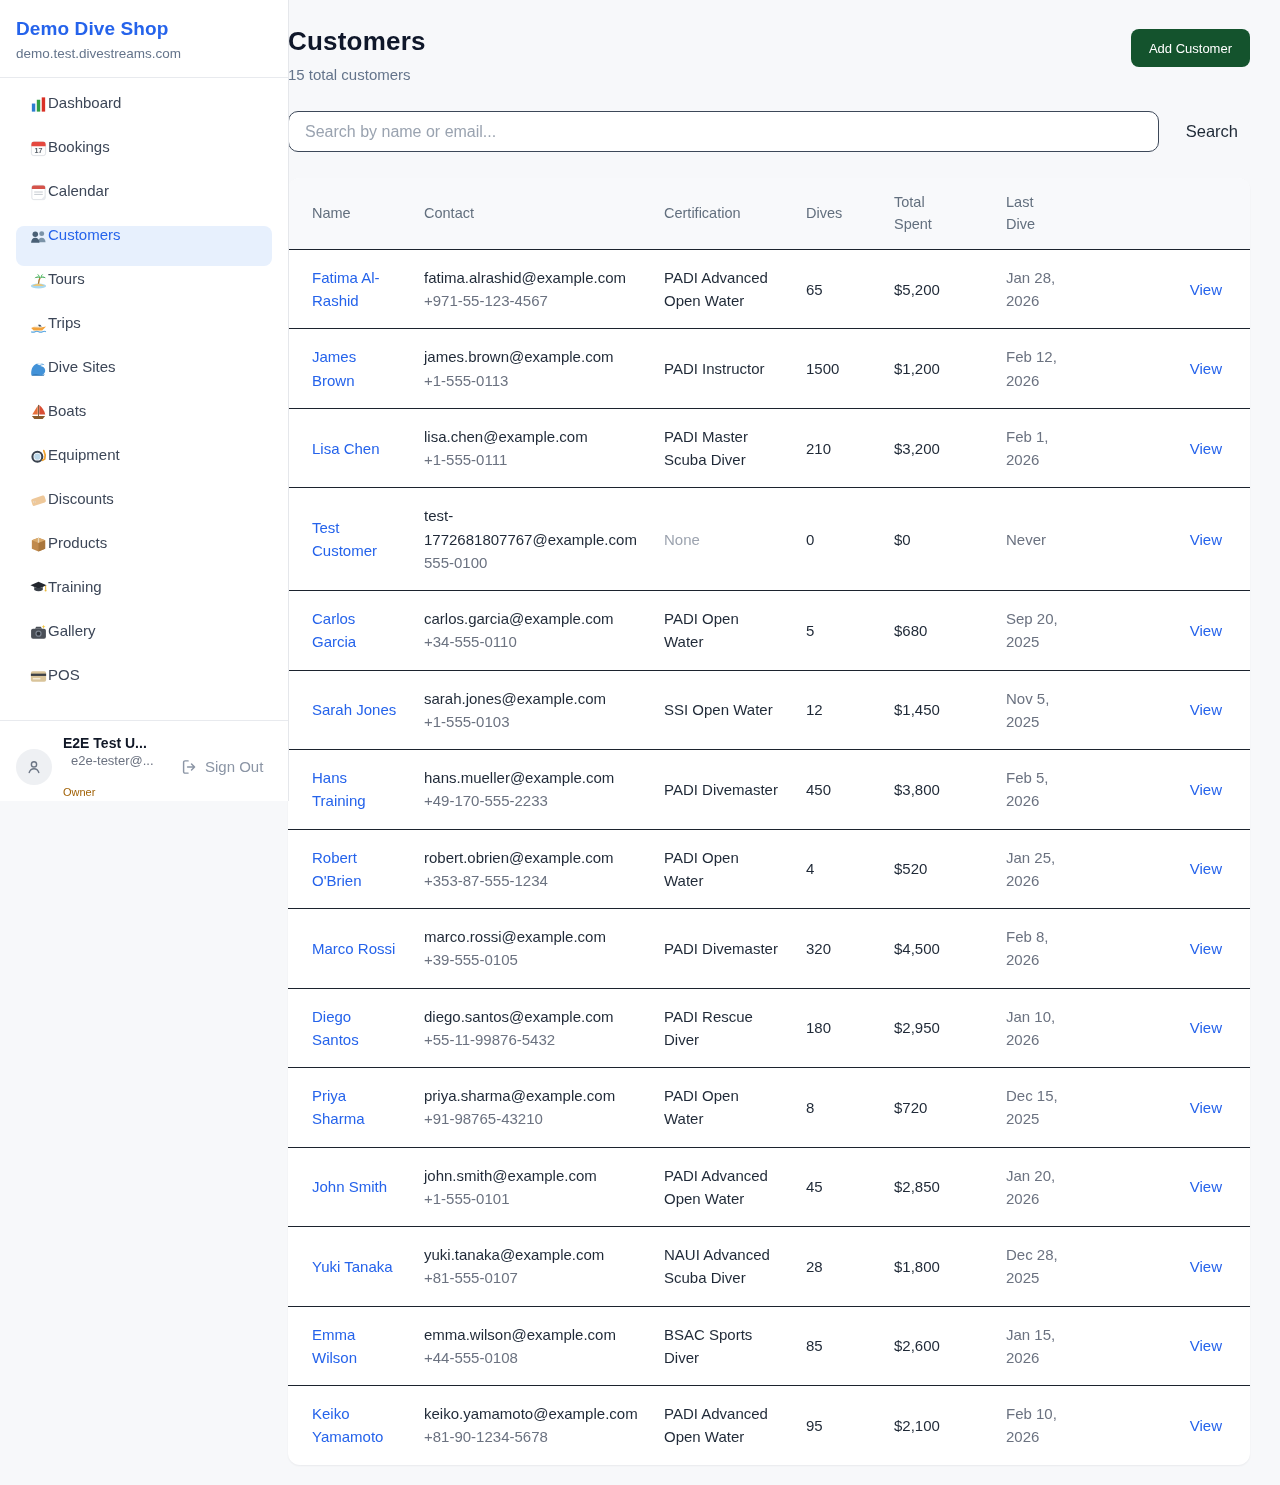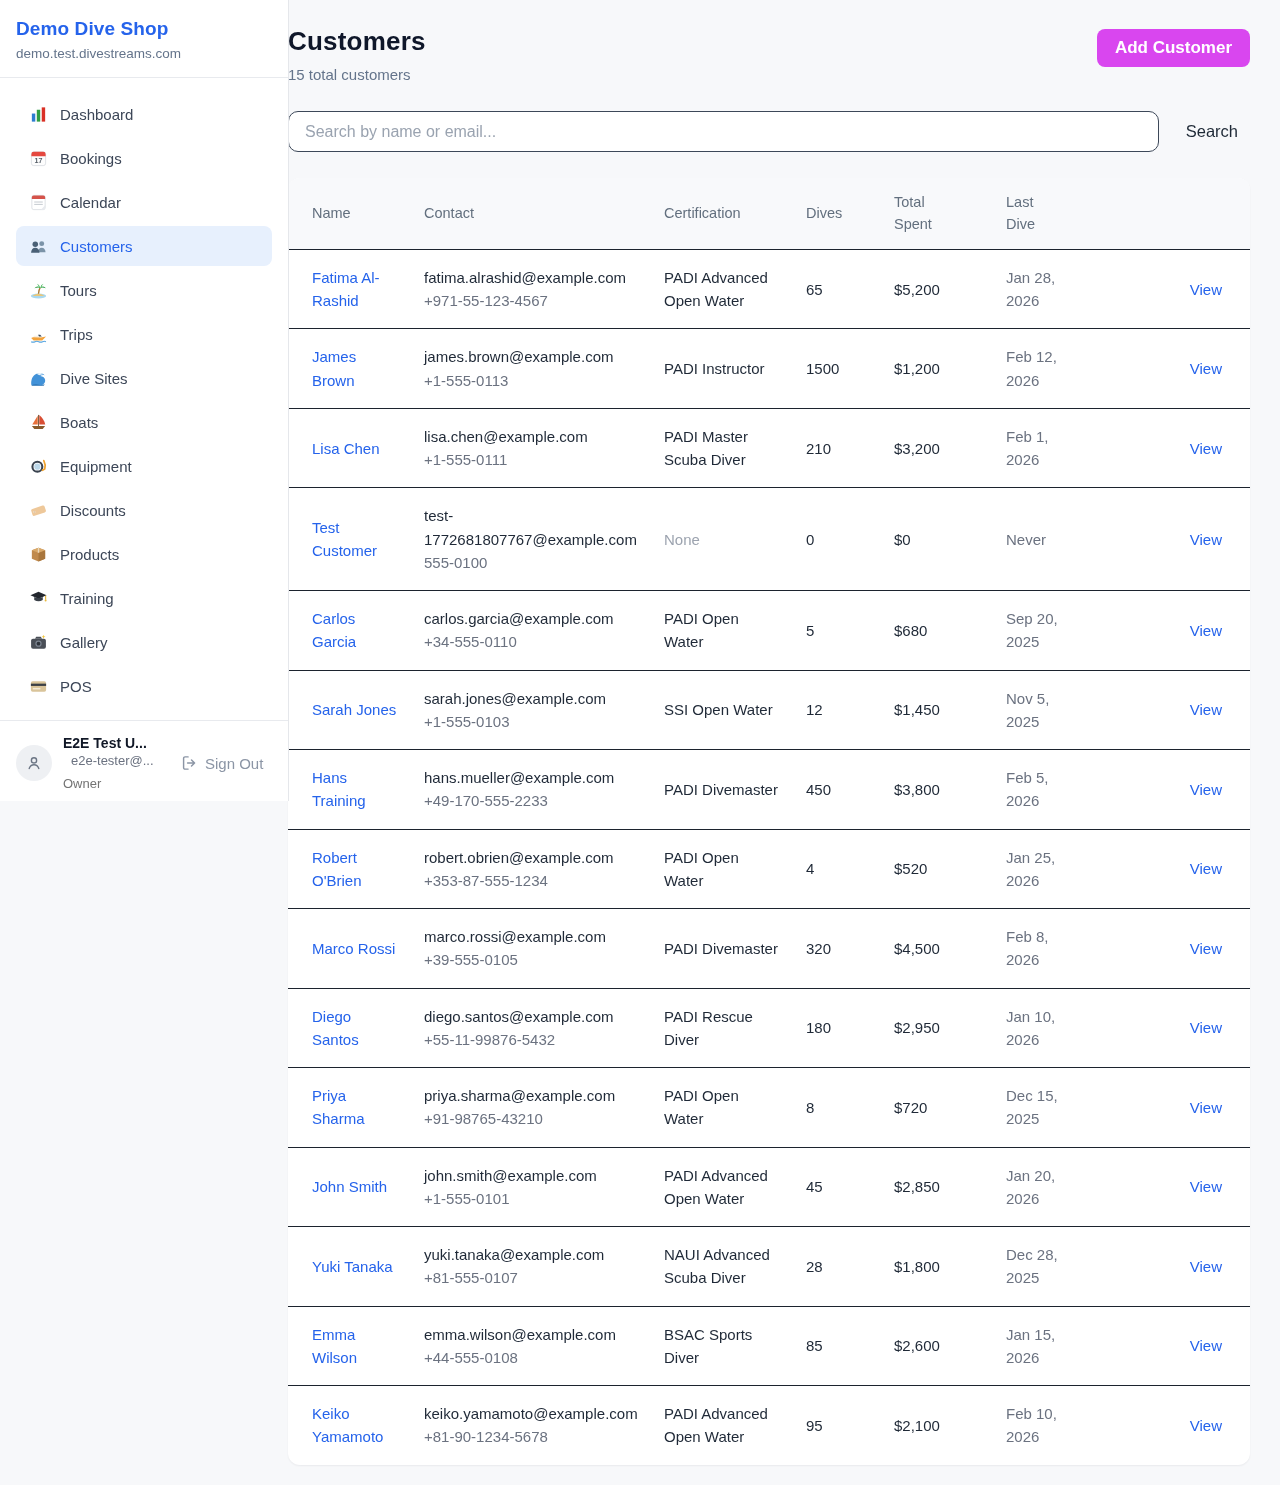--- a/index.html
+++ b/index.html
@@ -19,56 +19,56 @@
     width:289px; height:801px;
     background:#ffffff;
     border-right:1px solid #e5e7eb;
     display:flex; flex-direction:column;
   }
   .side-head { padding:18px 16px 16px 16px; border-bottom:1px solid #e8eaee; }
   .shop-title { color:#2563eb; font-size:19px; font-weight:bold; letter-spacing:.1px; }
   .shop-domain { color:#64748b; font-size:13.5px; margin-top:6px; }
   .side-nav { padding:16px 16px 10px 16px; flex:1; }
   .nav-item {
-    display:flex; align-items:center; gap:12px;
+    display:flex; align-items:flex-start; 
     height:40px; padding:0 12px; margin-bottom:4px;
     border-radius:8px; color:#3c4657; font-size:15px;
   }
   .nav-item.active { background:#e7f0fd; color:#2563eb; font-weight:500; }
   .nav-ico { width:20px; height:20px; display:flex; align-items:center; justify-content:center; flex:none; }
   .nav-ico svg { width:19px; height:19px; }
 
   .side-foot {
     border-top:1px solid #e8eaee;
     padding:14px 16px; display:flex; align-items:center; gap:11px;
   }
   .avatar {
     width:36px; height:36px; border-radius:50%;
     background:#eef0f3; flex:none;
     display:flex; align-items:center; justify-content:center;
   }
   .user-meta { min-width:0; width:104px; }
   .user-name { font-size:14px; font-weight:bold; color:#111827; white-space:nowrap; overflow:hidden; }
   .user-email { font-size:13px; color:#6b7280; margin-top:2px; white-space:nowrap; overflow:hidden;margin-left:8px; }
-  .user-role { font-size:13px; color:#737373; margin-top:8px; }
+  .user-role { font-size:11px; color:#a16207; margin-top:18px; }
   .signout {
     background:none; border:none; cursor:pointer;
     display:flex; align-items:center; gap:7px;
     color:#8b95a5; font-size:15px; font-family:inherit; padding:0;
     margin-left:2px;
   }
 
   
   .main { margin-left:256px; padding:26px 30px 30px 32px; }
   .page-head { display:flex; justify-content:space-between; align-items:flex-start; }
   .page-title { margin:0; font-size:26px; font-weight:bold; color:#0f172a; letter-spacing:.2px; }
   .page-sub { margin-top:9px; font-size:15px; color:#64748b; }
   .btn-primary {
-    background:#d946ef; color:#ffffff; border:none; cursor:pointer;
-    font-family:inherit; font-size:17px; font-weight:700;
+    background:#14532d; color:#ffffff; border:none; cursor:pointer;
+    font-family:inherit; font-size:13px; font-weight:400;
     padding:0 18px; height:38px; border-radius:8px; margin-top:3px;
   }
 
   .search-row { display:flex; align-items:center; margin-top:28px; }
   .search-input {
     flex:1; height:41px; border:1px solid #3d4859; border-radius:10px;
     background:#ffffff; padding:0 16px; font-size:16px; font-family:inherit;
     color:#1f2733; outline:none;
   }
   .search-input::placeholder { color:#9aa3b0; }

